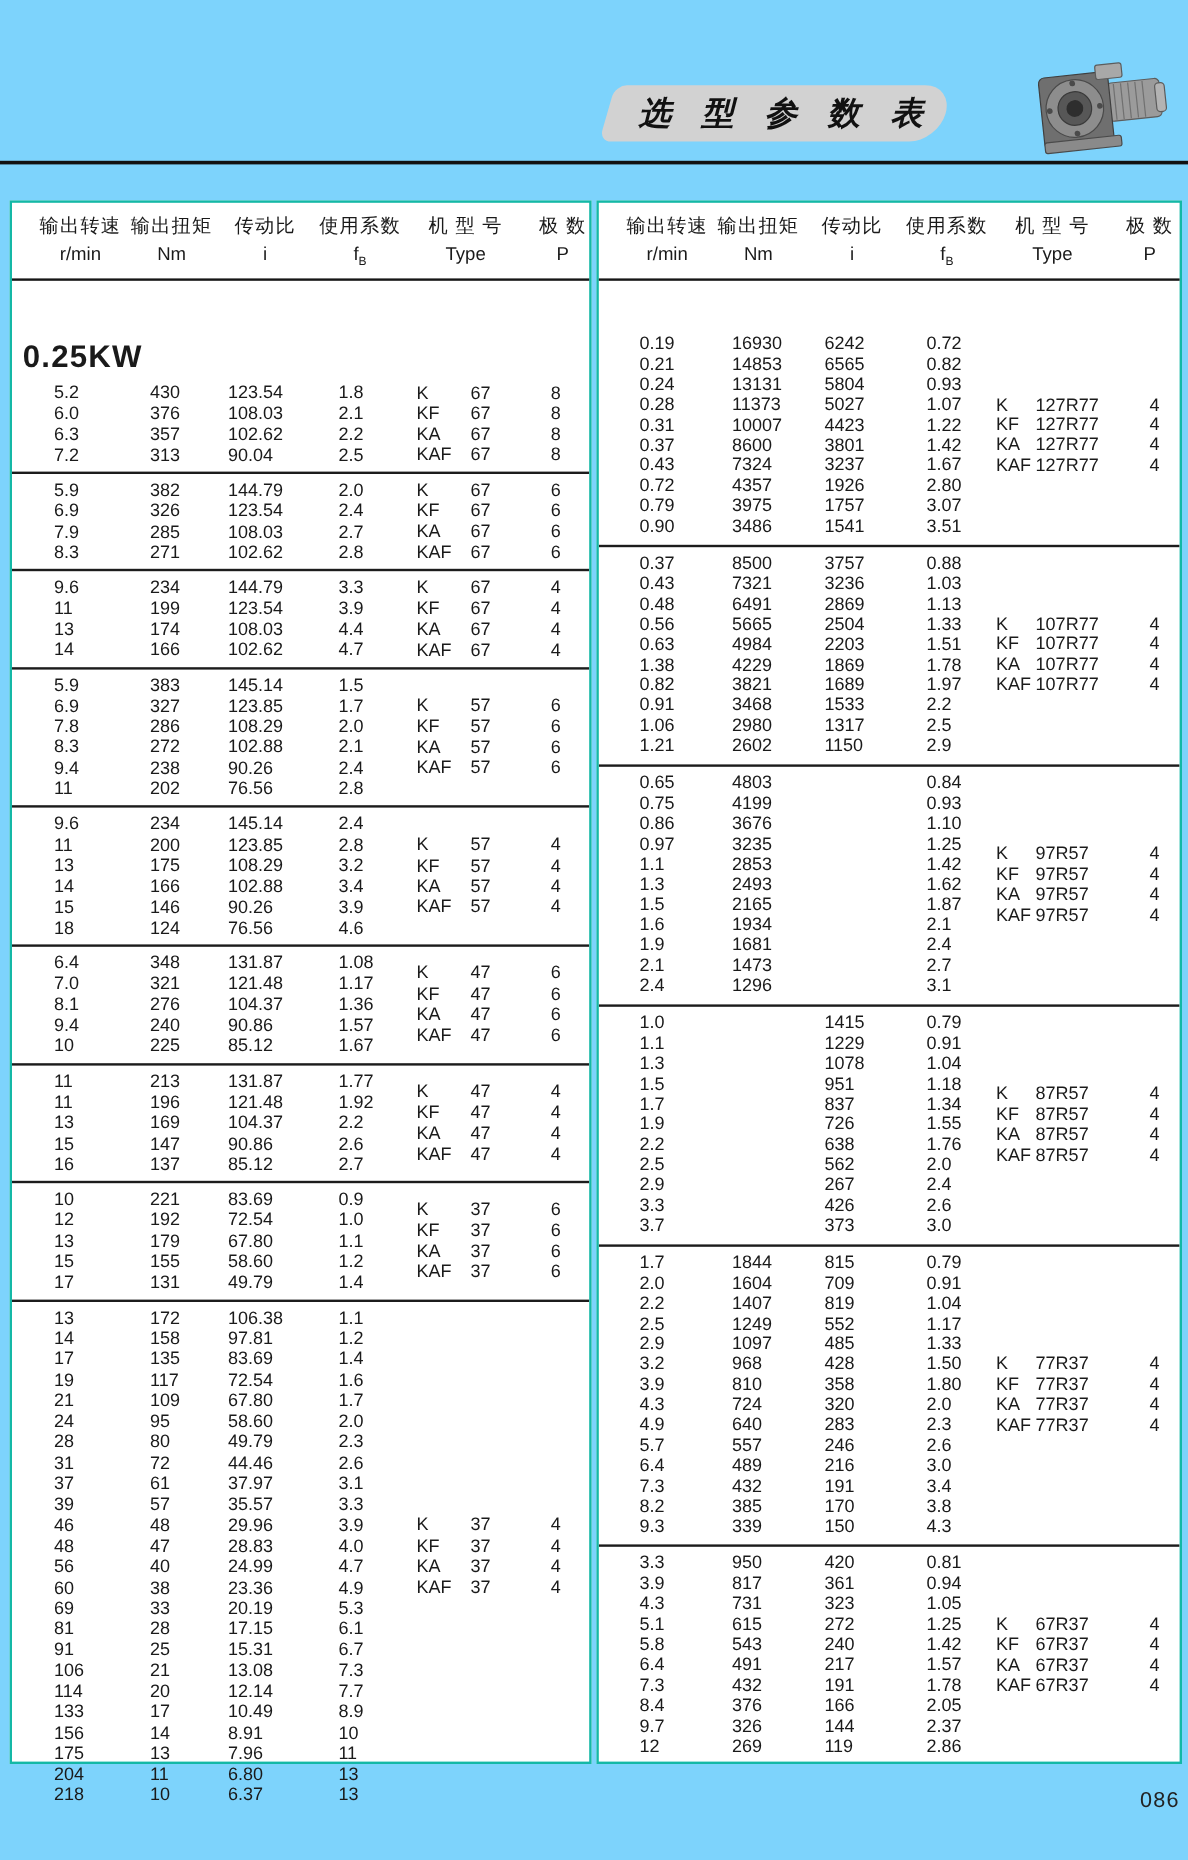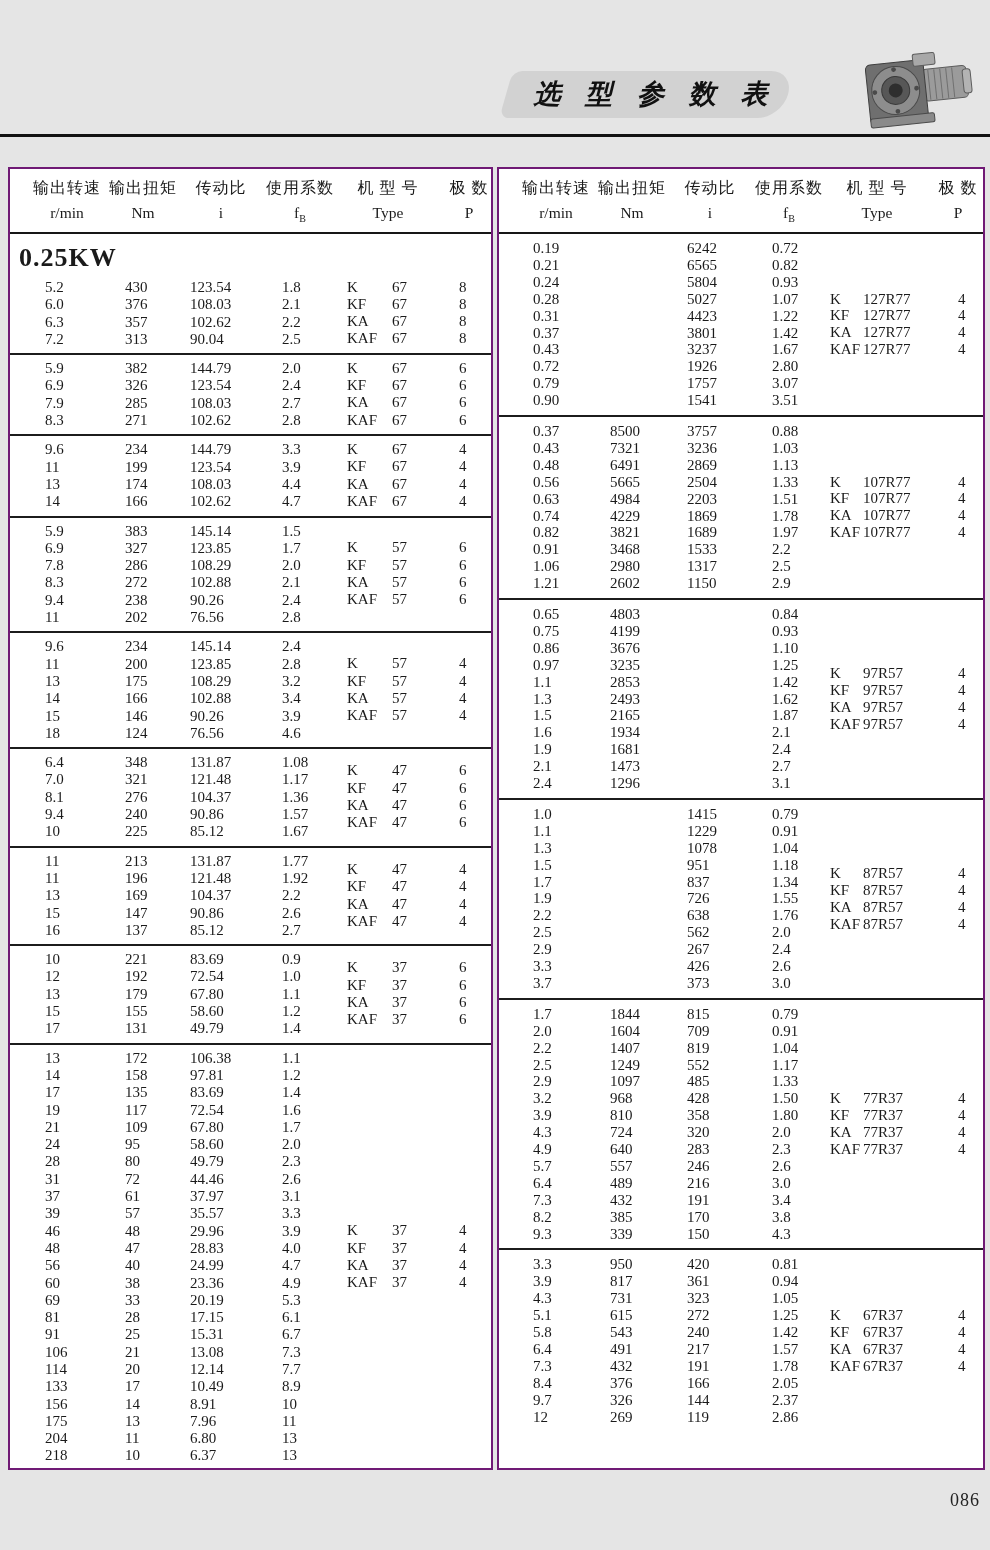--- a/index.html
+++ b/index.html
@@ -1,40 +1,40 @@
 <!DOCTYPE html>
 <html><head>
 <meta charset="utf-8">
 <style>
   html,body{margin:0;padding:0;background:#fff;}
-  .page{position:relative;width:990px;height:1550px;background:#e5e5e5;overflow:hidden;
-        font-family:Liberation Serif, serif;color:#1a1a1a;}
+  .page{position:relative;width:990px;height:1550px;background:#7dd3fc;overflow:hidden;
+        font-family:Liberation Sans, sans-serif;color:#1a1a1a;}
 
   
   .banner{position:absolute;left:506px;top:71px;width:282px;height:47px;background:#d2d2d2;
           border-radius:10px 24px 24px 10px;transform:skewX(-16deg);}
   .banner-text{position:absolute;left:520px;top:76px;width:270px;text-align:center;
           font-size:27px;font-weight:bold;font-style:italic;letter-spacing:9px;color:#111;}
   .toprule{position:absolute;left:0;top:134px;width:990px;height:3px;background:#111;}
   .photo{position:absolute;left:860px;top:50px;}
   .pageno{position:absolute;left:950px;top:1490px;font-size:18px;letter-spacing:1px;color:#222;}
 
   
-  .half{position:absolute;top:167px;height:1303px;border:2px solid #701a75;box-sizing:border-box;background:#fff;}
+  .half{position:absolute;top:167px;height:1303px;border:2px solid #14b8a6;box-sizing:border-box;background:#fff;}
   .h0{left:8px;width:485px;}
   .h1{left:497px;width:488px;}
   .thead{position:relative;height:63px;border-bottom:2px solid #161616;}
   .hcell{position:absolute;top:9px;width:90px;text-align:center;}
   .hcn{font-size:16px;letter-spacing:1px;white-space:nowrap;}
   .hen{font-size:15.5px;margin-top:5px;}
   .hen sub{font-size:10px;}
   .hcell:nth-child(1){left:12px}.hcell:nth-child(2){left:88px}.hcell:nth-child(3){left:166px}
   .hcell:nth-child(4){left:245px}.hcell:nth-child(5){left:333px}.hcell:nth-child(6){left:414px}
 
-  .tbody{position:relative;height:1238px;overflow:hidden;}
+  .tbody{position:relative;height:1238px;overflow:hidden;margin-top:39px;}
   .group{position:relative;}
   .h0 .group{padding:5px 0;}
   .h1 .group{padding:6px 0;}
   .group + .group{border-top:2px solid #1c1c1c;}
   .power{font-size:26px;font-weight:bold;margin:4px 0 6px 9px;letter-spacing:1px;}
 
   .rows{position:relative;font-size:15px;}
   .h0 .rows{line-height:17.3px;}
   .h1 .rows{line-height:16.9px;}
   .col{position:absolute;top:0;white-space:nowrap;}
@@ -565,20 +565,32 @@
               <div>0.21</div>
               <div>0.24</div>
               <div>0.28</div>
               <div>0.31</div>
               <div>0.37</div>
               <div>0.43</div>
               <div>0.72</div>
               <div>0.79</div>
               <div>0.90</div>
             </div>
+            <div class="col col1">
+              <div>16930</div>
+              <div>14853</div>
+              <div>13131</div>
+              <div>11373</div>
+              <div>10007</div>
+              <div>8600</div>
+              <div>7324</div>
+              <div>4357</div>
+              <div>3975</div>
+              <div>3486</div>
+            </div>
             <div class="col col2">
               <div>6242</div>
               <div>6565</div>
               <div>5804</div>
               <div>5027</div>
               <div>4423</div>
               <div>3801</div>
               <div>3237</div>
               <div>1926</div>
               <div>1757</div>
@@ -605,21 +617,21 @@
           </div>
         </div>
         <div class="group">
           <div class="rows" style="height: 169px;">
             <div class="col col0">
               <div>0.37</div>
               <div>0.43</div>
               <div>0.48</div>
               <div>0.56</div>
               <div>0.63</div>
-              <div>0.74</div>
+              <div>1.38</div>
               <div>0.82</div>
               <div>0.91</div>
               <div>1.06</div>
               <div>1.21</div>
             </div>
             <div class="col col1">
               <div>8500</div>
               <div>7321</div>
               <div>6491</div>
               <div>5665</div>

